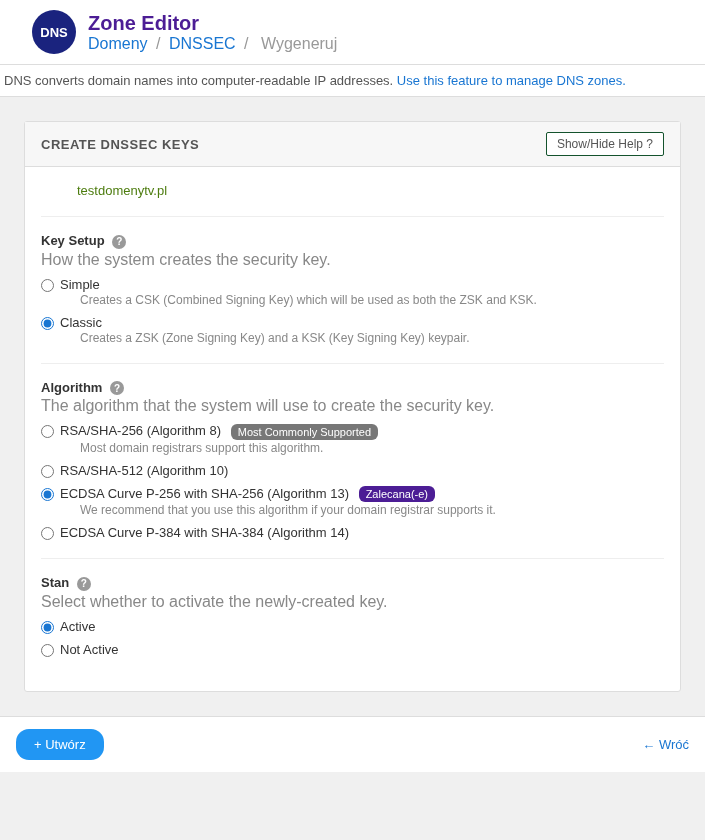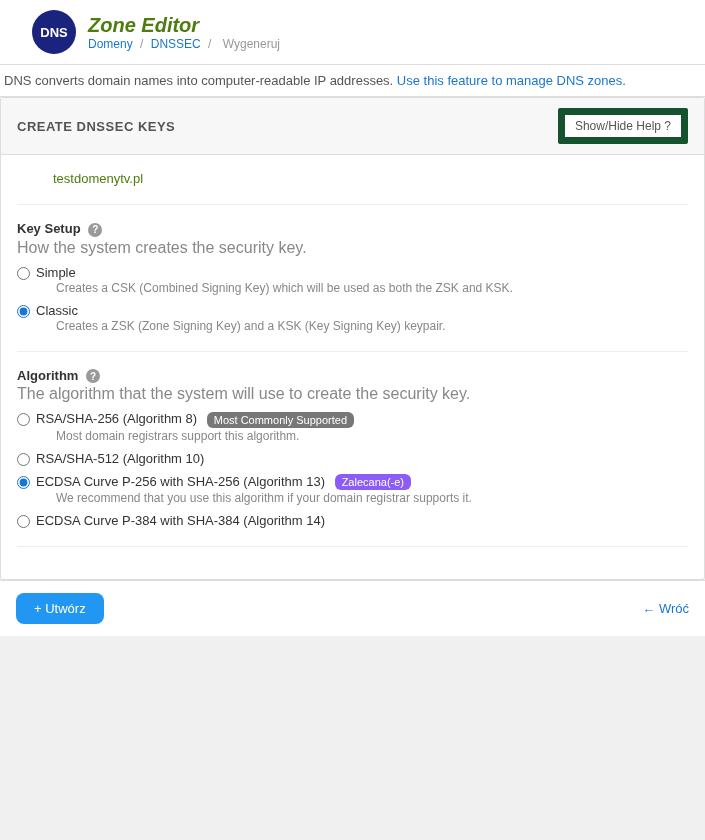--- a/index.html
+++ b/index.html
@@ -27,25 +27,24 @@
       justify-content: center;
       color: #fff;
       font-weight: bold;
       font-size: 13px;
       margin-right: 12px;
       flex-shrink: 0;
     }
     .header-title {
       font-size: 20px;
       font-weight: bold;
-      color: #4d7c0f;
-      font-style: italic;
+      color: #4c1d95;
     }
     .breadcrumb {
-      font-size: 12px;
+      font-size: 16px;
       color: #555;
     }
     .breadcrumb a {
       color: #1976d2;
       text-decoration: none;
     }
     .breadcrumb span {
       margin: 0 4px;
       color: #999;
     }
@@ -54,21 +53,21 @@
       padding: 8px 4px;
       border-bottom: 1px solid #ddd;
       font-size: 13px;
       color: #555;
     }
     .intro-bar a {
       color: #1976d2;
       text-decoration: none;
     }
     .content {
-      padding: 0;
+      padding: 24px;
     }
     .card {
       background: #fff;
       border: 1px solid #ddd;
       border-radius: 3px;
     }
     .card-header {
       background: #f7f7f7;
       border-bottom: 1px solid #ddd;
       padding: 10px 16px;
@@ -76,21 +75,21 @@
       align-items: center;
       justify-content: space-between;
     }
     .card-header-title {
       font-size: 13px;
       font-weight: bold;
       color: #555;
       letter-spacing: 0.5px;
     }
     .show-hide-btn {
-      border: 7px solid #14532d;
+      border: 1px solid #14532d;
       background: #fff;
       padding: 4px 10px;
       font-size: 12px;
       color: #555;
       cursor: pointer;
       border-radius: 2px;
     }
     .card-body {
       padding: 16px;
     }
@@ -157,41 +156,41 @@
     .badge {
       display: inline-block;
       padding: 2px 7px;
       font-size: 11px;
       border-radius: 6px;
       color: #fff;
       margin-left: 6px;
       vertical-align: middle;
     }
     .badge-gray { background: #777; }
-    .badge-teal { background: #8b5cf6; }
+    .badge-teal { background: #4c1d95; }
     .divider {
       border: none;
       border-top: 1px solid #eee;
       margin: 8px 0 16px 0;
     }
     .footer {
       background: #fff;
       border-top: 1px solid #ddd;
       padding: 12px 16px;
       display: flex;
       justify-content: space-between;
       align-items: center;
     }
     .btn-create {
       background: #2196f3;
       color: #fff;
       border: none;
       padding: 8px 18px;
       font-size: 13px;
-      border-radius: 8px;
+      border-radius: 13px;
       cursor: pointer;
     }
     .btn-back {
       color: #1976d2;
       font-size: 13px;
       text-decoration: none;
       cursor: pointer;
       background: none;
       border: none;
     }
@@ -318,20 +317,43 @@
                 <div class="radio-text">ECDSA Curve P-384 with SHA-384 (Algorithm 14)</div>
               </div>
             </label>
           </div>
 
         </div>
       </div>
 
       <hr class="divider">
 
+      <div class="section">
+        <div class="section-label">
+          <span>Stan</span>
+          <span class="help-icon">?</span>
+        </div>
+        <div class="section-desc">Select whether to activate the newly-created key.</div>
+        <div class="radio-group">
+
+          <div class="radio-item">
+            <label>
+              <input type="radio" name="stan" value="active" checked="" style="">
+              <div class="radio-text">Active</div>
+            </label>
+          </div>
+
+          <div class="radio-item">
+            <label>
+              <input type="radio" name="stan" value="not_active" style="">
+              <div class="radio-text">Not Active</div>
+            </label>
+          </div>
+        </div>
+      </div>
 
     </div>
   </div>
 </div>
 
 <div class="footer">
   <button class="btn-create">+ Utwórz</button>
   <button class="btn-back">← Wróć</button>
 </div>
 

